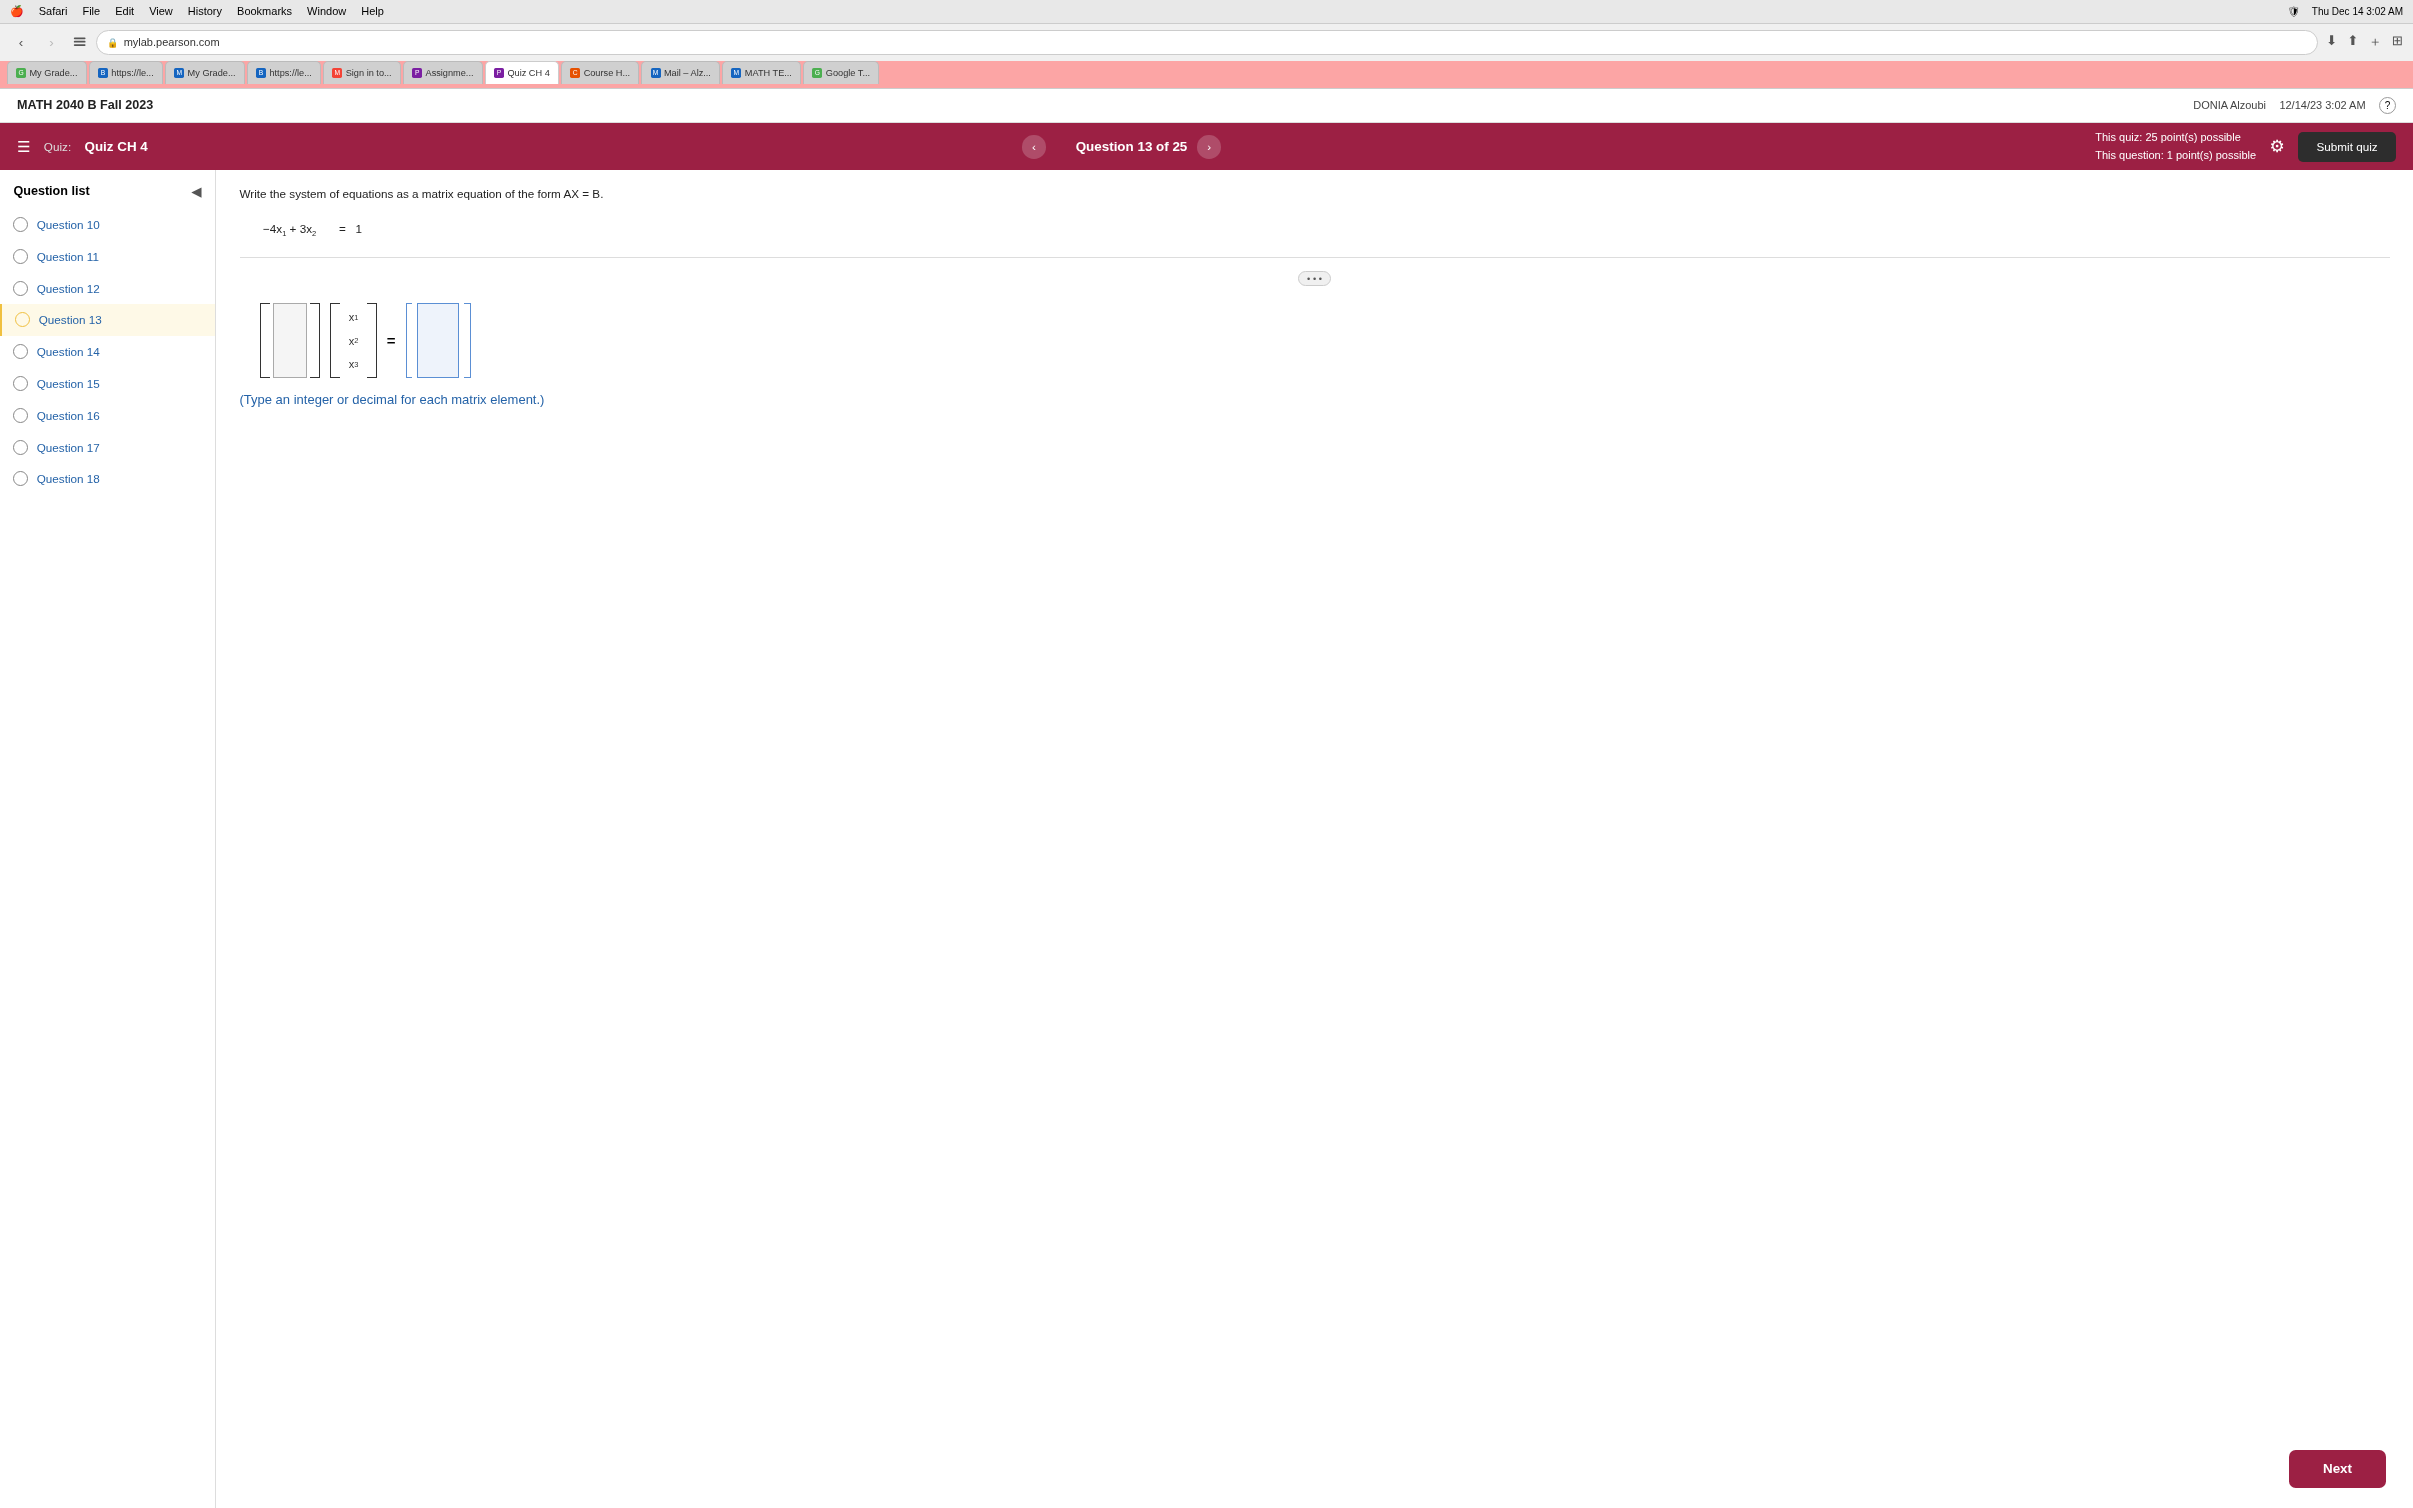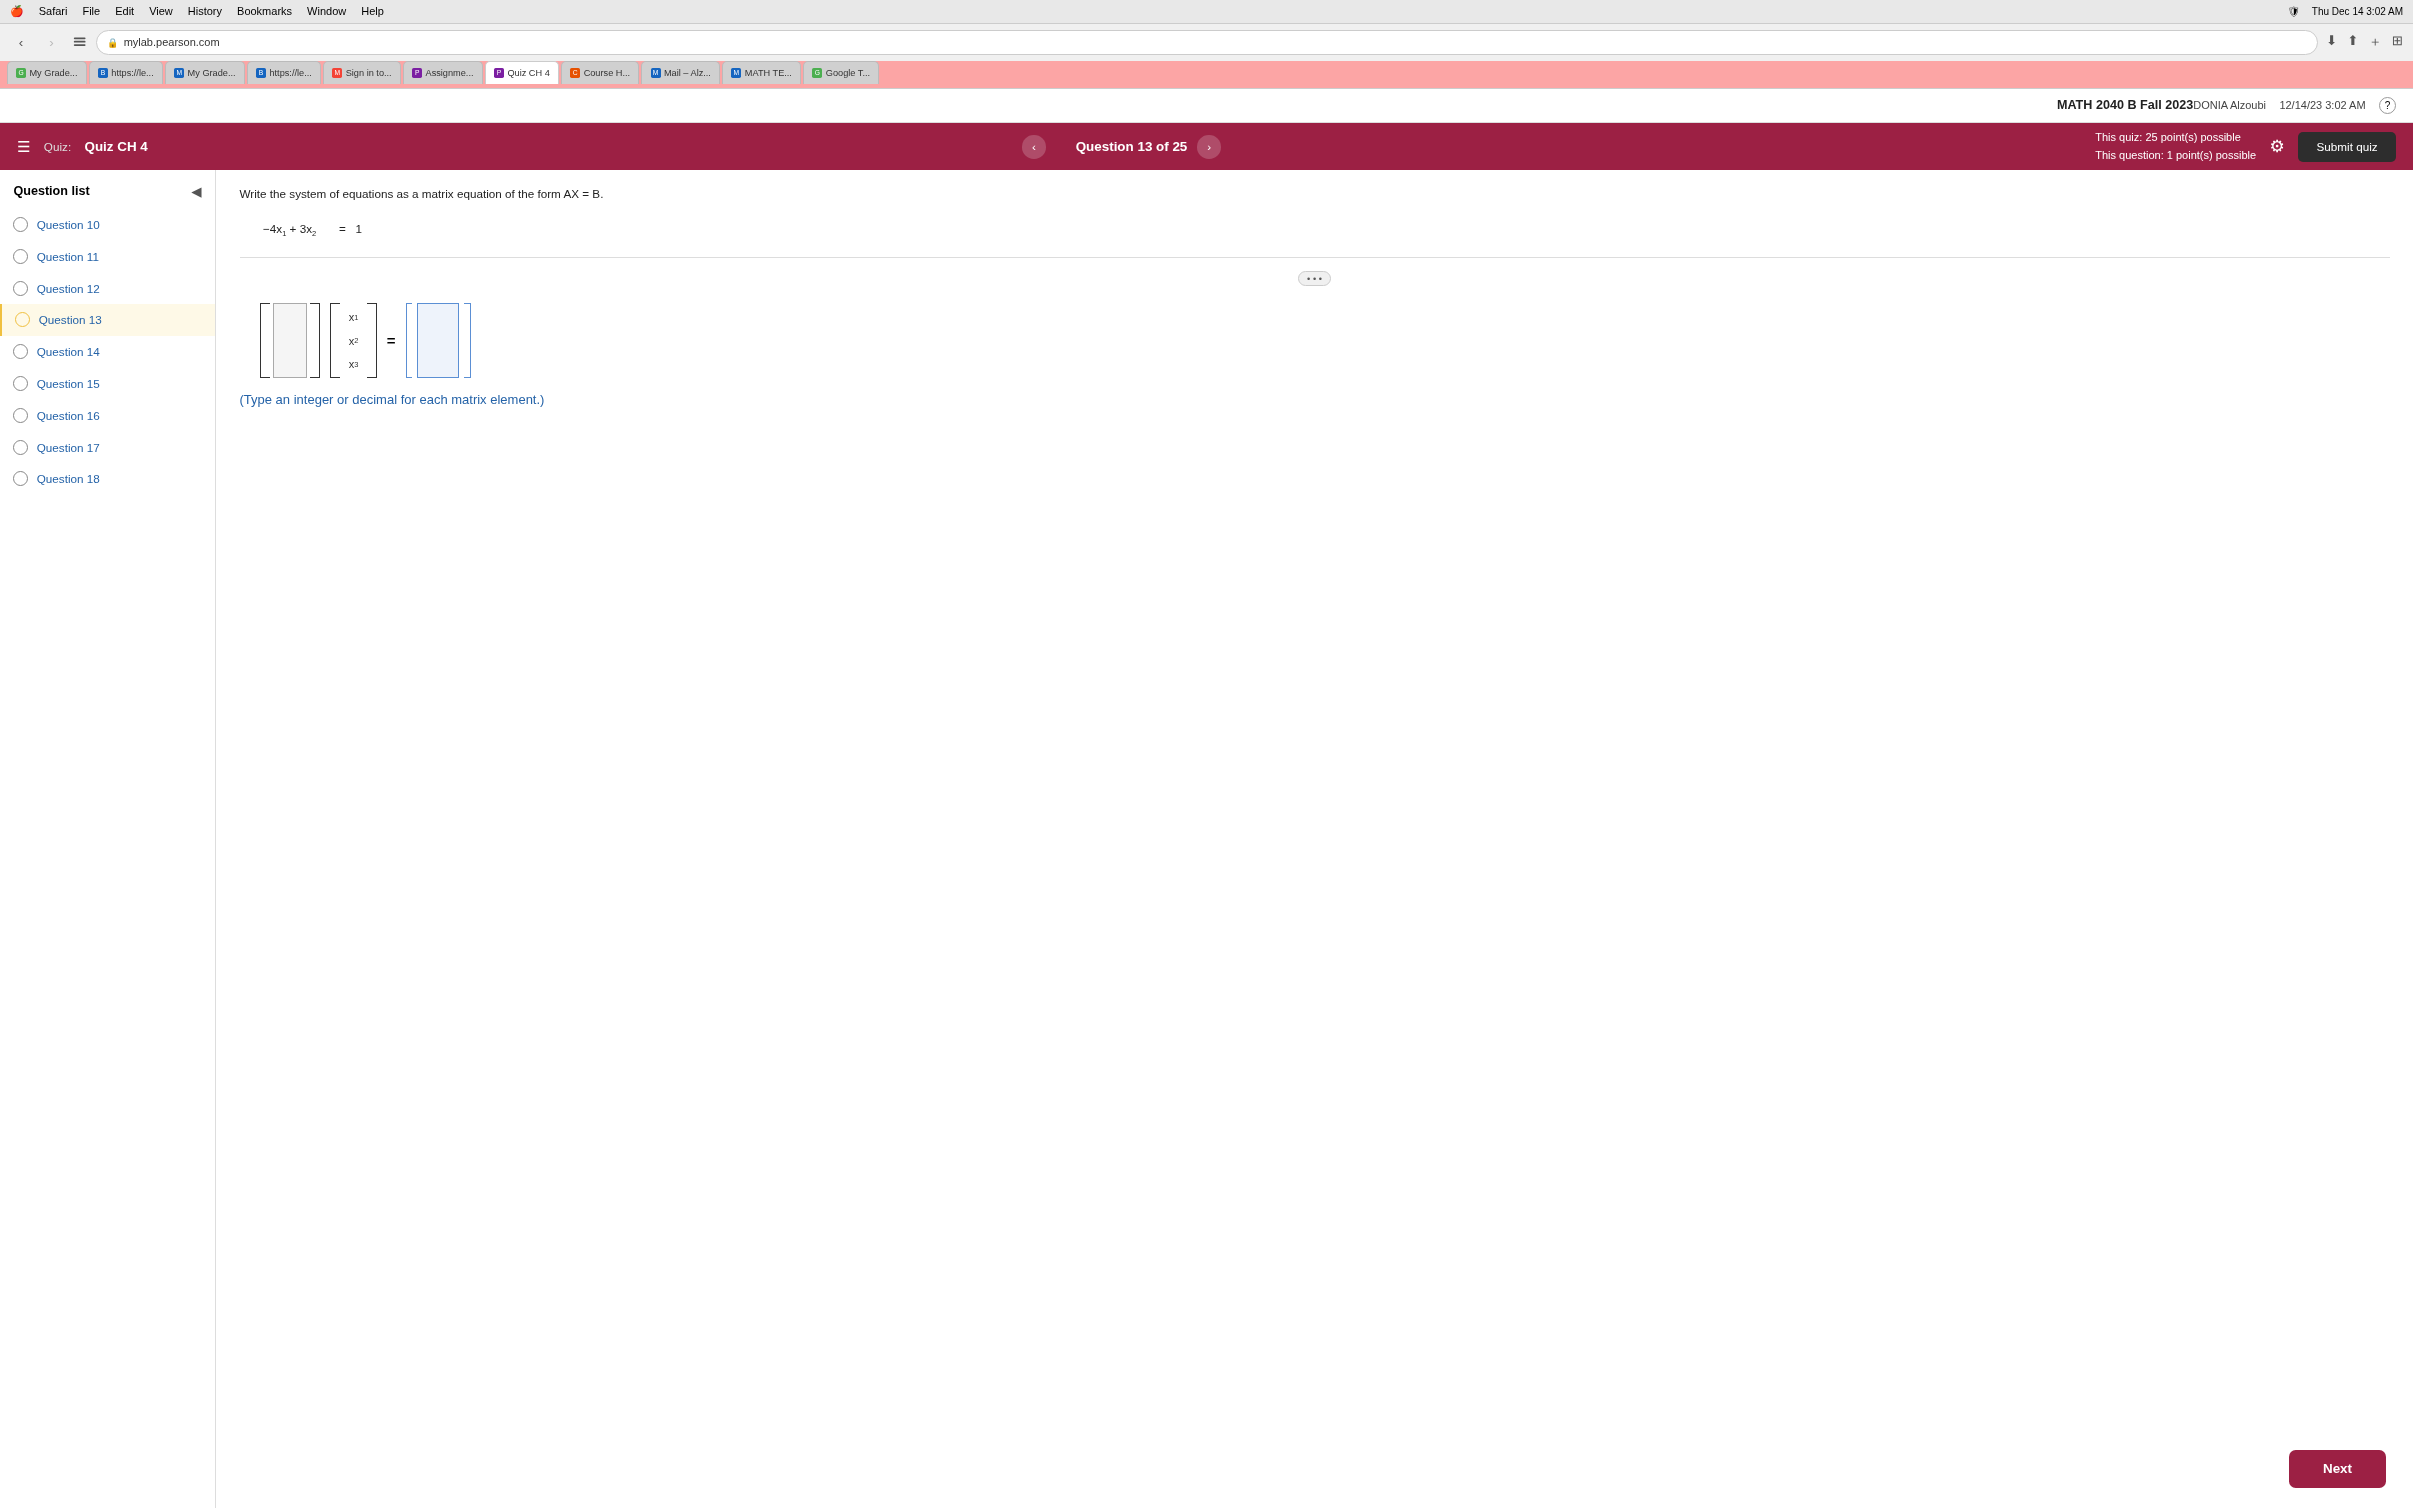--- a/index.html
+++ b/index.html
@@ -85,21 +85,21 @@
       border-color: #ccc;
       font-weight: 500;
     }
 
     
     .course-header {
       background: white;
       border-bottom: 0.8px solid #ddd;
       padding: 8.4px 17px;
       display: flex;
-      justify-content: flex-end;
+      justify-content: space-between;
       align-items: center;
     }
     .course-title { font-size: 12.6px; font-weight: 600; color: #222; }
     .course-user { font-size: 11px; color: #444; display: flex; gap: 13.4px; align-items: center; }
 
     
     .quiz-header {
       background: #9c2044;
       color: white;
       height: 47px;

